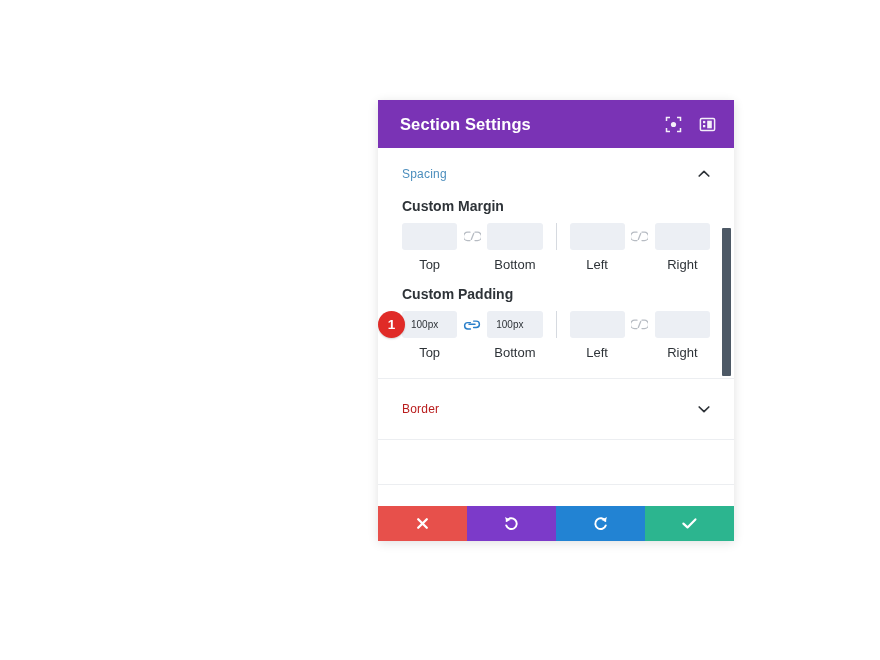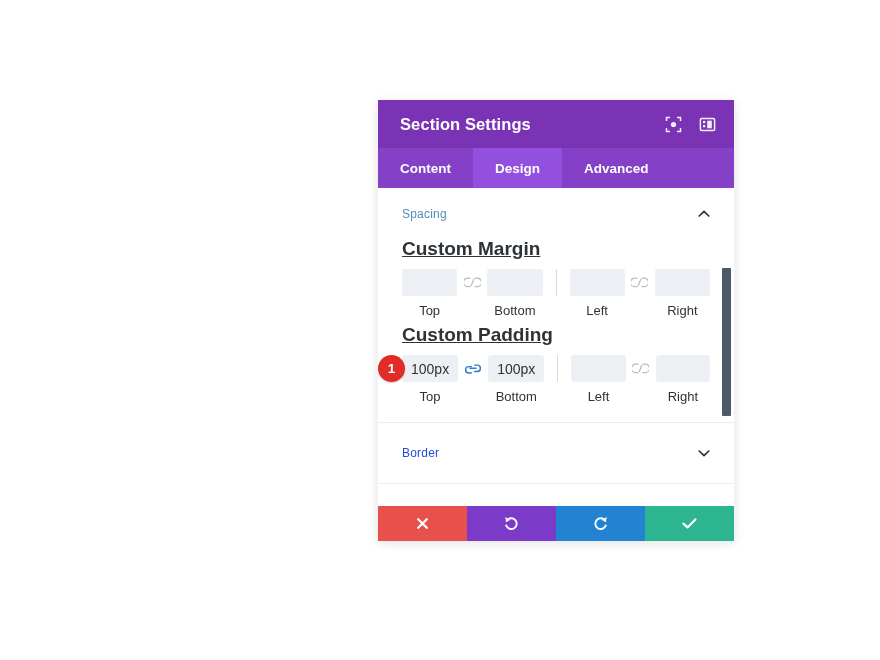--- a/index.html
+++ b/index.html
@@ -108,38 +108,37 @@
     padding: 18px 22px 14px 24px;
     cursor: pointer;
   }
   .toggle-title {
     flex: 1 1 auto;
     font-size: 12px;
     color: #4c8ebd;
     font-weight: normal;
     letter-spacing: .2px;
   }
-  .toggle-title.closed { color: #1d4ed8; }
+  .toggle-title.closed { color: #b91c1c; }
   .chev {
     width: 16px;
     height: 16px;
     flex: 0 0 16px;
     display: block;
   }
 
   .toggle-content {
     padding: 0 24px 18px 24px;
   }
 
   .field-label {
-    font-size: 19px;
+    font-size: 14px;
     color: #2e3338;
     font-weight: bold;
     margin: 2px 0 9px 0;
-    text-decoration: underline;
   }
 
   
   .spacing-row {
     display: flex;
     align-items: flex-start;
     position: relative;
   }
   .spacing-group {
     display: flex;
@@ -153,21 +152,21 @@
     align-items: center;
   }
   .spacing-input {
     width: 100%;
     height: 27px;
     background: #eceff4;
     border: 0;
     border-radius: 3px;
     box-sizing: border-box;
     font-family: "Liberation Sans", sans-serif;
-    font-size: 14px;
+    font-size: 10px;
     color: #2e3338;
     padding: 0 9px;
     outline: none;
     display: flex;
     align-items: center;
   }
   .spacing-sub {
     font-size: 13px;
     color: #2e3338;
     margin-top: 7px;
@@ -271,25 +270,20 @@
         <svg width="17" height="17" viewBox="0 0 17 17">
           <rect x="1.4" y="2.4" width="14.2" height="12.2" rx="1.4" fill="none" stroke="#ffffff" stroke-width="1.5"></rect>
           <rect x="4.0" y="4.9" width="2.3" height="2.3" fill="#ffffff"></rect>
           <rect x="4.0" y="9.0" width="2.3" height="2.3" fill="#ffffff"></rect>
           <rect x="8.2" y="4.7" width="4.6" height="7.6" fill="#ffffff"></rect>
         </svg>
       </span>
     </div>
   </div>
 
-  <div class="panel-tabs">
-    <div class="tab">Content</div>
-    <div class="tab active">Design</div>
-    <div class="tab">Advanced</div>
-  </div>
 
   <div class="panel-body">
     <div class="panel-scroll">
 
       <div class="toggle-section">
         <div class="toggle-head">
           <div class="toggle-title">Spacing</div>
           <span class="chev">
             <svg width="16" height="16" viewBox="0 0 16 16">
               <path d="M3.2,10 L8,5.4 L12.8,10" fill="none" stroke="#2e3338" stroke-width="1.7" stroke-linecap="round" stroke-linejoin="round"></path>
@@ -339,21 +333,21 @@
                   </svg>
                 </div>
                 <div class="spacing-cell">
                   <div class="spacing-input"></div>
                   <div class="spacing-sub">Right</div>
                 </div>
               </div>
             </div>
           </div>
 
-          <div style="margin-top:6px;">
+          <div style="margin-top:14px;">
             <div class="field-label">Custom Padding</div>
             <div class="spacing-row">
 
               <div class="step-badge">1</div>
 
               <div class="spacing-group">
                 <div class="spacing-cell">
                   <div class="spacing-input">100px</div>
                   <div class="spacing-sub">Top</div>
                 </div>

